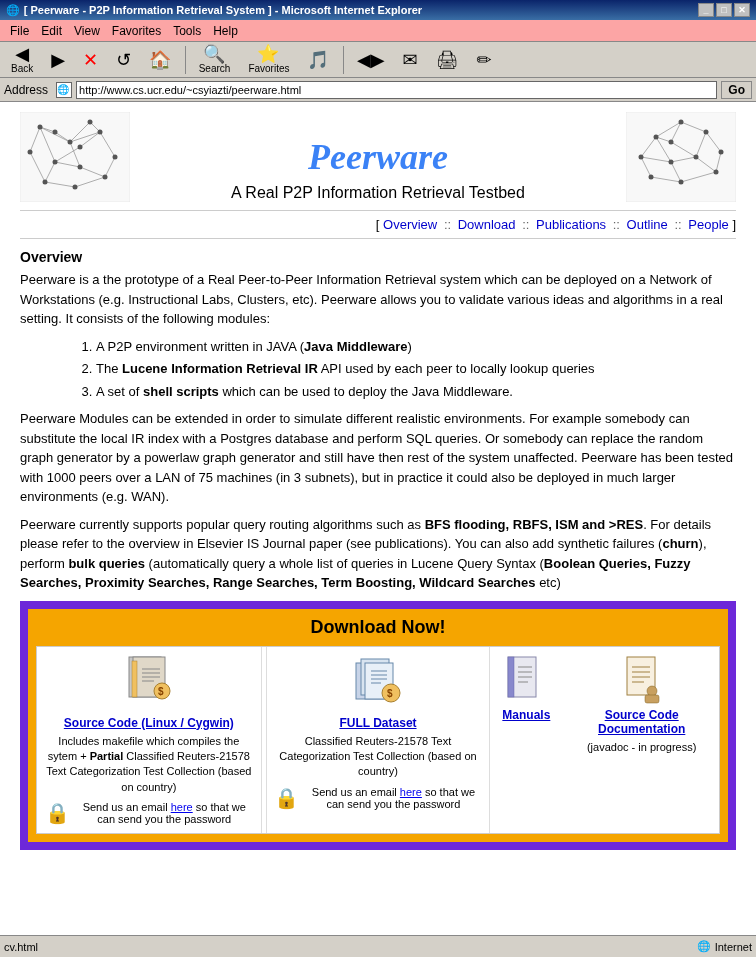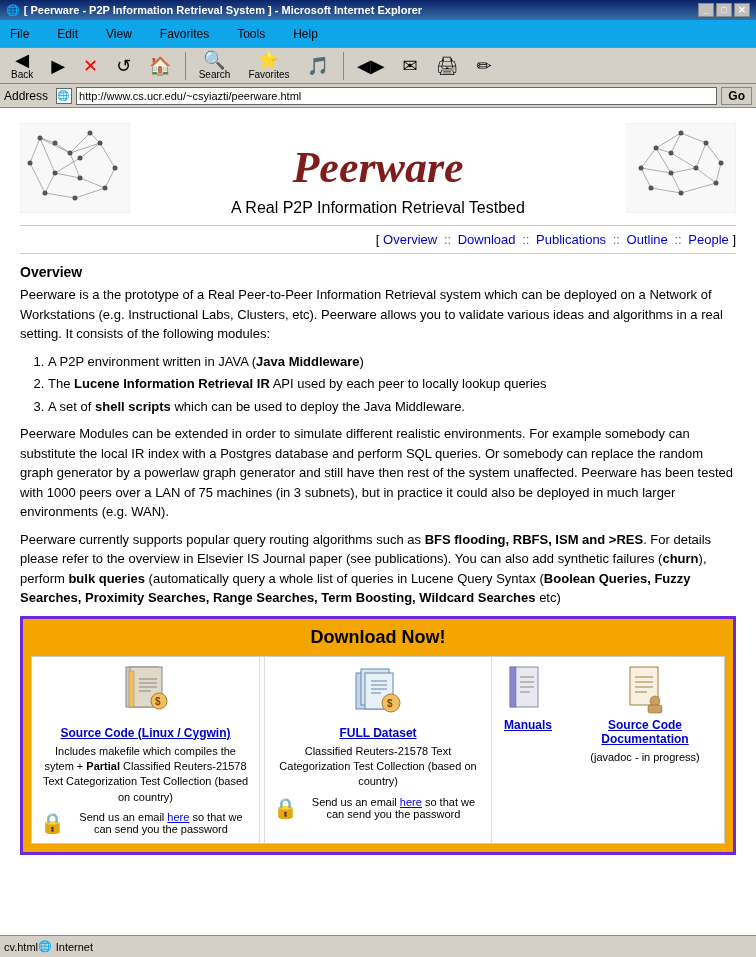--- a/index.html
+++ b/index.html
@@ -23,28 +23,27 @@
       width: 16px; height: 14px;
       background: #c0c0c0;
       border: 1px solid #888;
       font-size: 9px;
       display: flex; align-items: center; justify-content: center;
       cursor: pointer;
     }
 
     
     .menu-bar {
-      background: #0ea5e9;
+      background: #fca5a5;
       display: flex;
       align-items: center;
       padding: 2px 4px;
       font-size: 12px;
       border-bottom: 1px solid #888;
-      height: 28px;
-      gap: 16px;
+      height: 22px;
     }
     .menu-item {
       padding: 1px 6px;
       cursor: pointer;
     }
 
     
     .toolbar {
       background: #d4d0c8;
       display: flex;
@@ -117,24 +116,24 @@
     .header-image {
       width: 110px; height: 90px;
       display: flex; align-items: center; justify-content: center;
     }
     .header-title-block {
       flex: 1;
       text-align: center;
     }
     .page-title {
       font-family: 'Times New Roman', serif;
-      font-size: 44px;
+      font-size: 36px;
       font-style: italic;
       font-weight: bold;
-      color: #7f1d1d;
+      color: #3b82f6;
       margin-top: 24px;
     }
     .page-subtitle {
       font-size: 16px;
       margin-top: 6px;
     }
 
     
     .network-svg { width: 110px; height: 90px; }
 
@@ -148,27 +147,27 @@
       font-size: 13px;
     }
     .nav-bar a { color: #0000cc; text-decoration: none; }
     .nav-sep { color: #666; margin: 0 3px; }
 
     
     .section-title { font-weight: bold; font-size: 14px; margin: 10px 0 5px 0; }
     .section-heading { font-weight: bold; font-size: 15px; margin: 14px 0 6px 0; }
     p { margin-bottom: 8px; line-height: 1.5; }
     ol { padding-left: 28px; margin-bottom: 8px; }
-    ol li { margin-bottom: 3px; line-height: 1.5; }
+    ol li { margin-bottom: 3px; line-height: 1.5; margin-left: 48px; }
     .bold { font-weight: bold; }
 
     
     .download-section {
       background: #f5a500;
-      border: 3px solid #6d28d9;
+      border: 8px solid #6d28d9;
       margin-top: 4px;
       padding: 8px;
     }
     .download-title {
       text-align: center;
       font-weight: bold;
       font-size: 18px;
       margin-bottom: 8px;
       color: #000;
     }
@@ -197,20 +196,21 @@
 
     
     .status-bar {
       background: #d4d0c8;
       border-top: 1px solid #888;
       display: flex;
       align-items: center;
       padding: 1px 4px;
       font-size: 11px;
       height: 22px;
+      justify-content: space-between;
       position: fixed;
       bottom: 0;
       left: 0;
       width: 756px;
     }
     .status-left { color: #000; }
     .status-right { display: flex; align-items: center; gap: 4px; }
 
     
     ::-webkit-scrollbar { width: 16px; }

